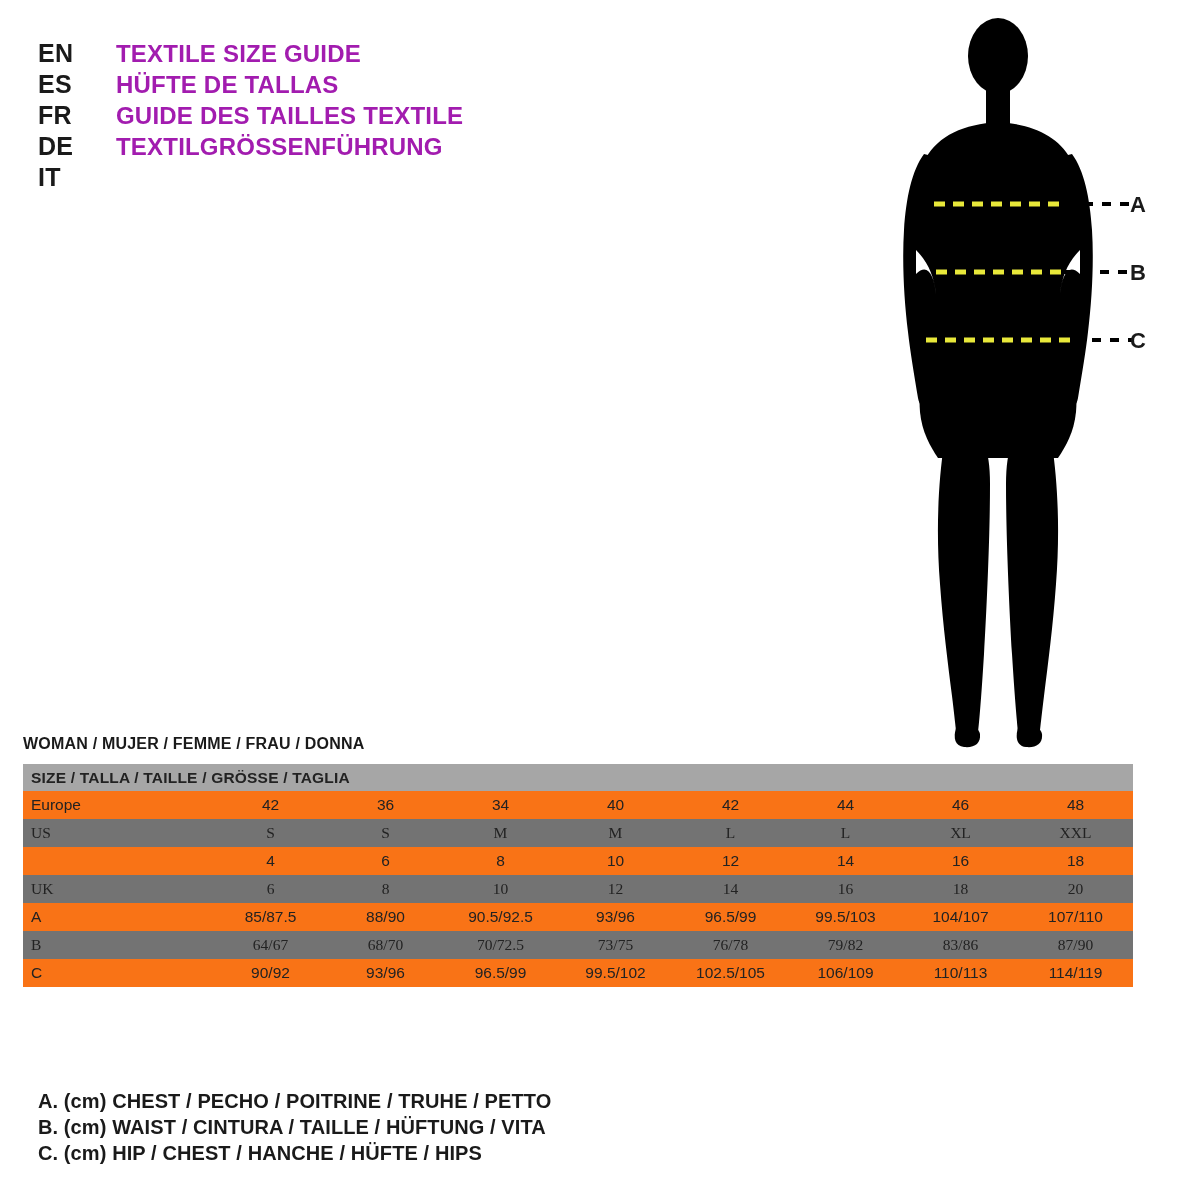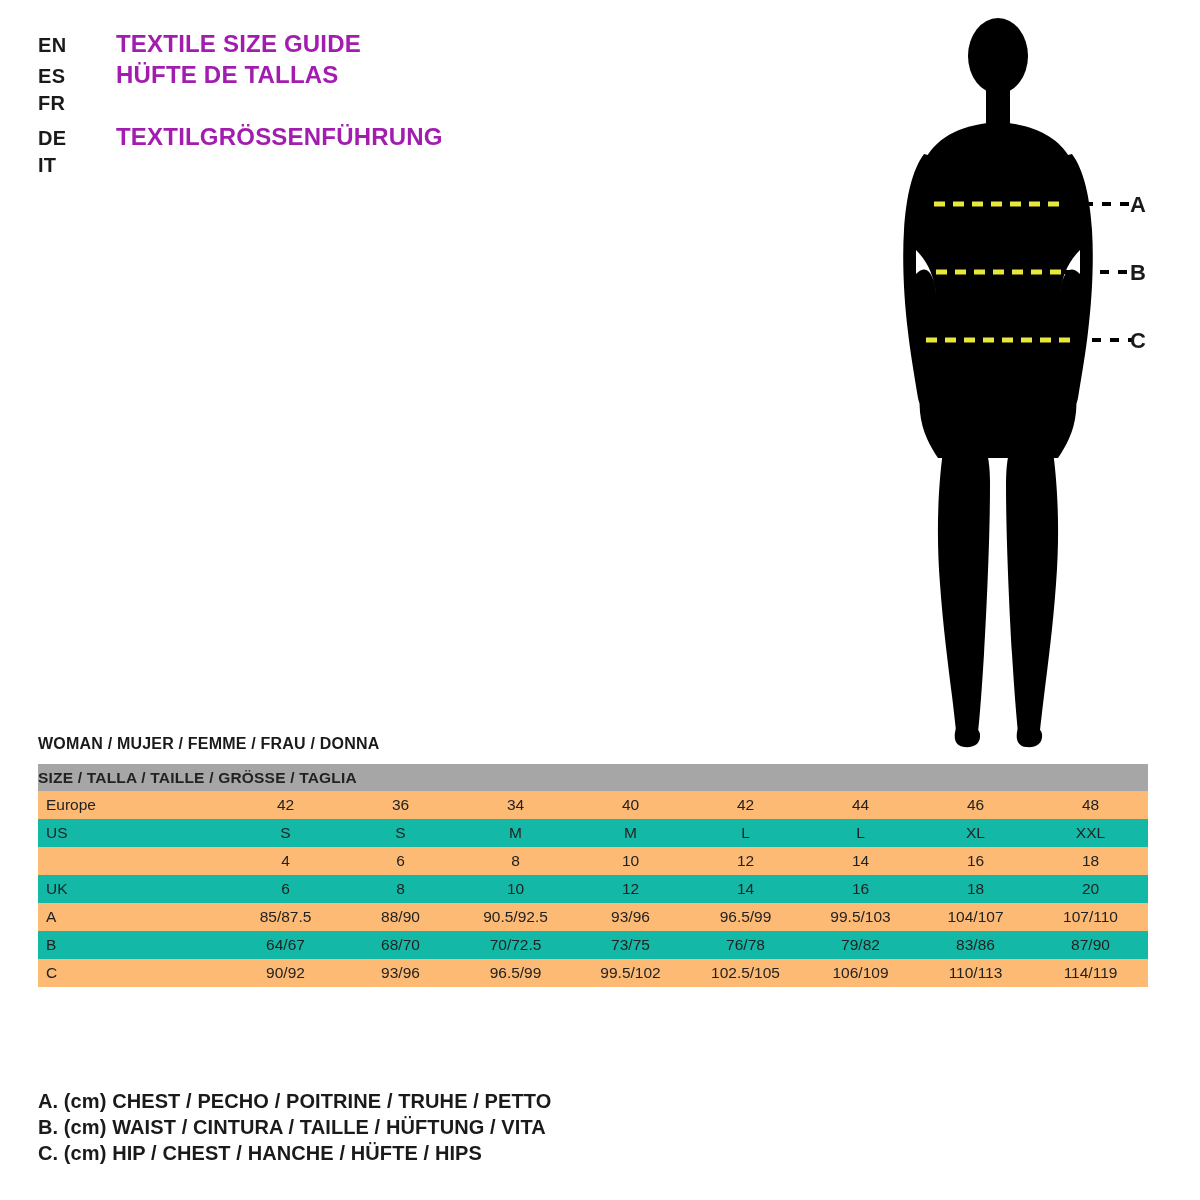--- a/index.html
+++ b/index.html
@@ -19,24 +19,25 @@
     left:38px; top:30px;
     width:540px;
   }
   .title-row {
     display:flex;
     align-items:baseline;
     height:31px;
   }
   .title-lang {
     width:78px;
-    font-size:20px;
+    font-size:25px;
     font-weight:bold;
     letter-spacing:0.3px;
     color:#1a1a1a;
+    margin-top:9px;
   }
   .title-text {
     font-size:24px;
     font-weight:bold;
     letter-spacing:0.2px;
     color:#a21caf;
     white-space:nowrap;
   }
 
   
@@ -50,21 +51,21 @@
   .cal-letter {
     position:absolute;
     font-size:22px;
     font-weight:bold;
     color:#1a1a1a;
   }
 
   
   #table-section {
     position:absolute;
-    left:38px; top:735px;
+    left:23px; top:735px;
     width:1125px;
   }
   #woman-label {
     font-size:16px;
     font-weight:bold;
     letter-spacing:0.2px;
     margin-bottom:11px;
     color:#1a1a1a;
   }
   table {
@@ -75,28 +76,28 @@
   th, td {
     font-size:15.5px;
     height:28px;
     padding:0;
     font-weight:normal;
     color:#222;
   }
   tr.header-row th {
     background:#a6a6a6;
     text-align:left;
-    padding-left:0;
+    padding-left:8px;
     font-weight:bold;
     font-size:15.5px;
     height:27px;
     letter-spacing:0.2px;
   }
-  tr.odd td { background:#fdba74; }
-  tr.even td { background:#14b8a6; }
+  tr.odd td { background:#f97316; }
+  tr.even td { background:#737373;font-family:Liberation Serif, serif; }
   td.rowlabel {
     text-align:left;
     padding-left:8px;
     width:190px;
   }
   td.val { text-align:center; }
 
   
   #footnotes {
     position:absolute;
@@ -119,20 +120,21 @@
   <div class="title-row">
     <span class="title-lang">EN</span>
     <span class="title-text">TEXTILE SIZE GUIDE</span>
   </div>
   <div class="title-row">
     <span class="title-lang">ES</span>
     <span class="title-text">HÜFTE DE TALLAS</span>
   </div>
   <div class="title-row">
     <span class="title-lang">FR</span>
+    <span class="title-text">GUIDE DES TAILLES TEXTILE</span>
   </div>
   <div class="title-row">
     <span class="title-lang">DE</span>
     <span class="title-text">TEXTILGRÖSSENFÜHRUNG</span>
   </div>
   <div class="title-row">
     <span class="title-lang">IT</span>
   </div>
 </div>
 

